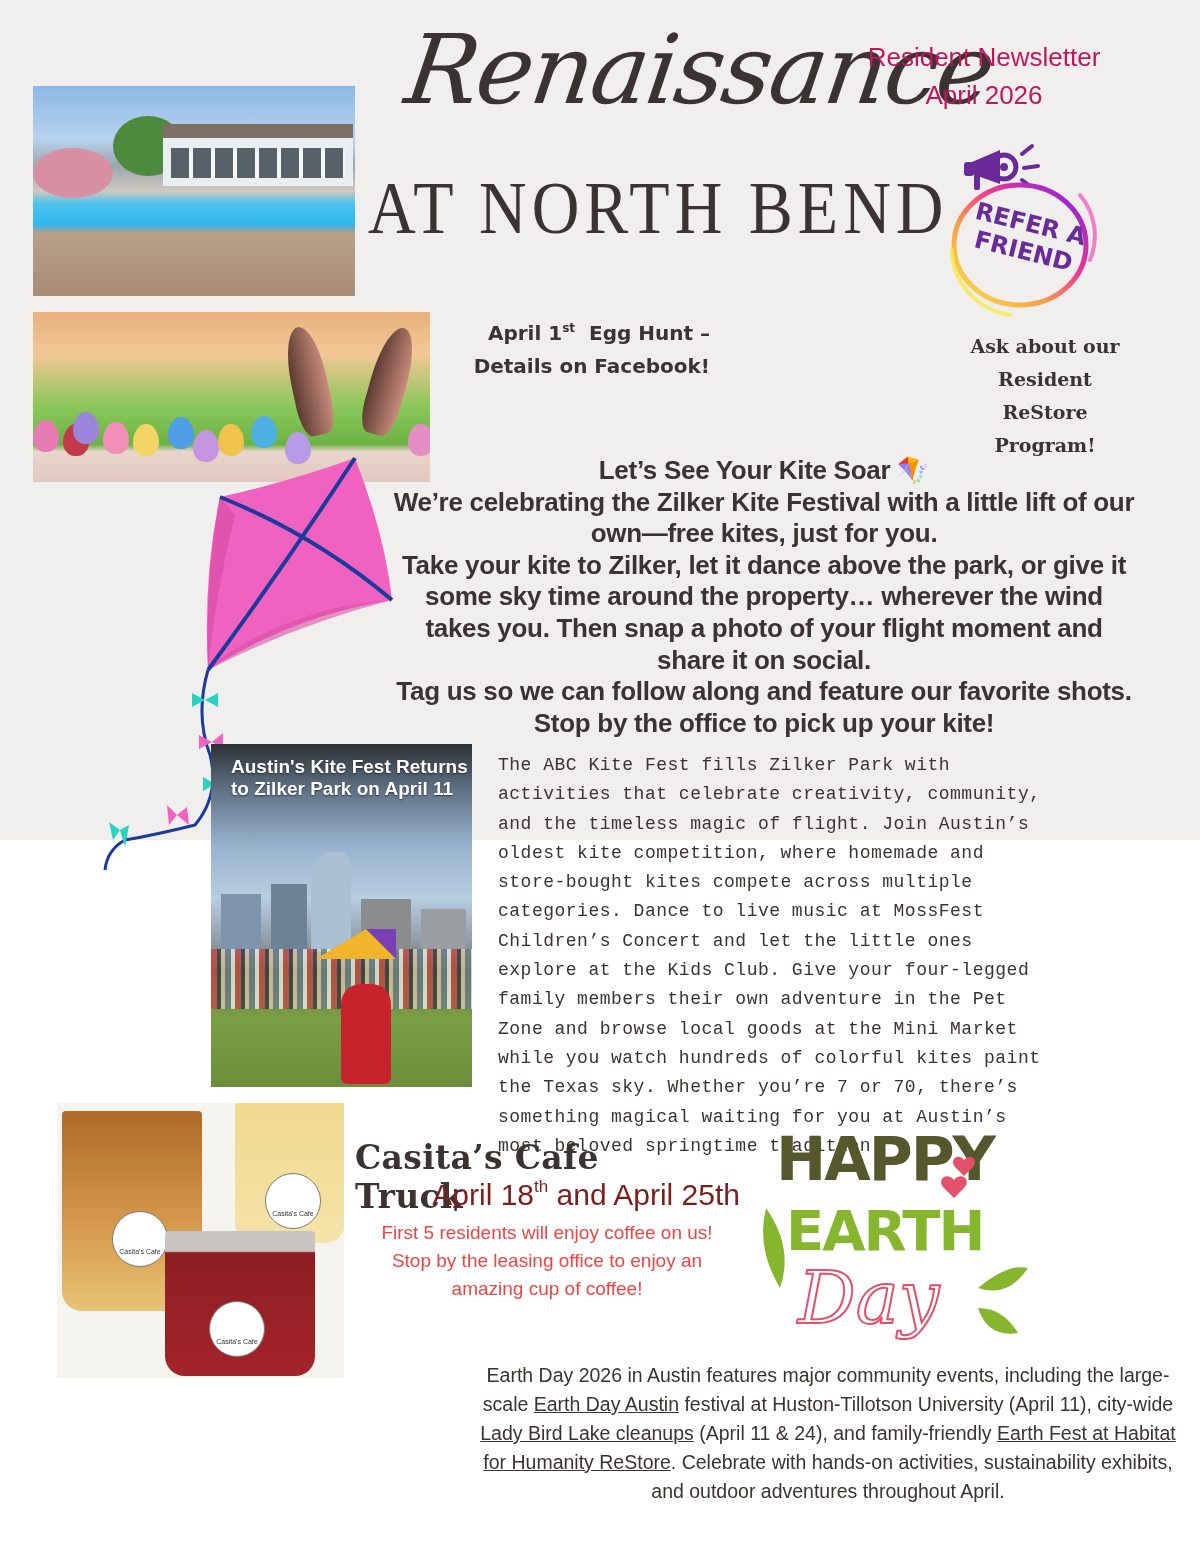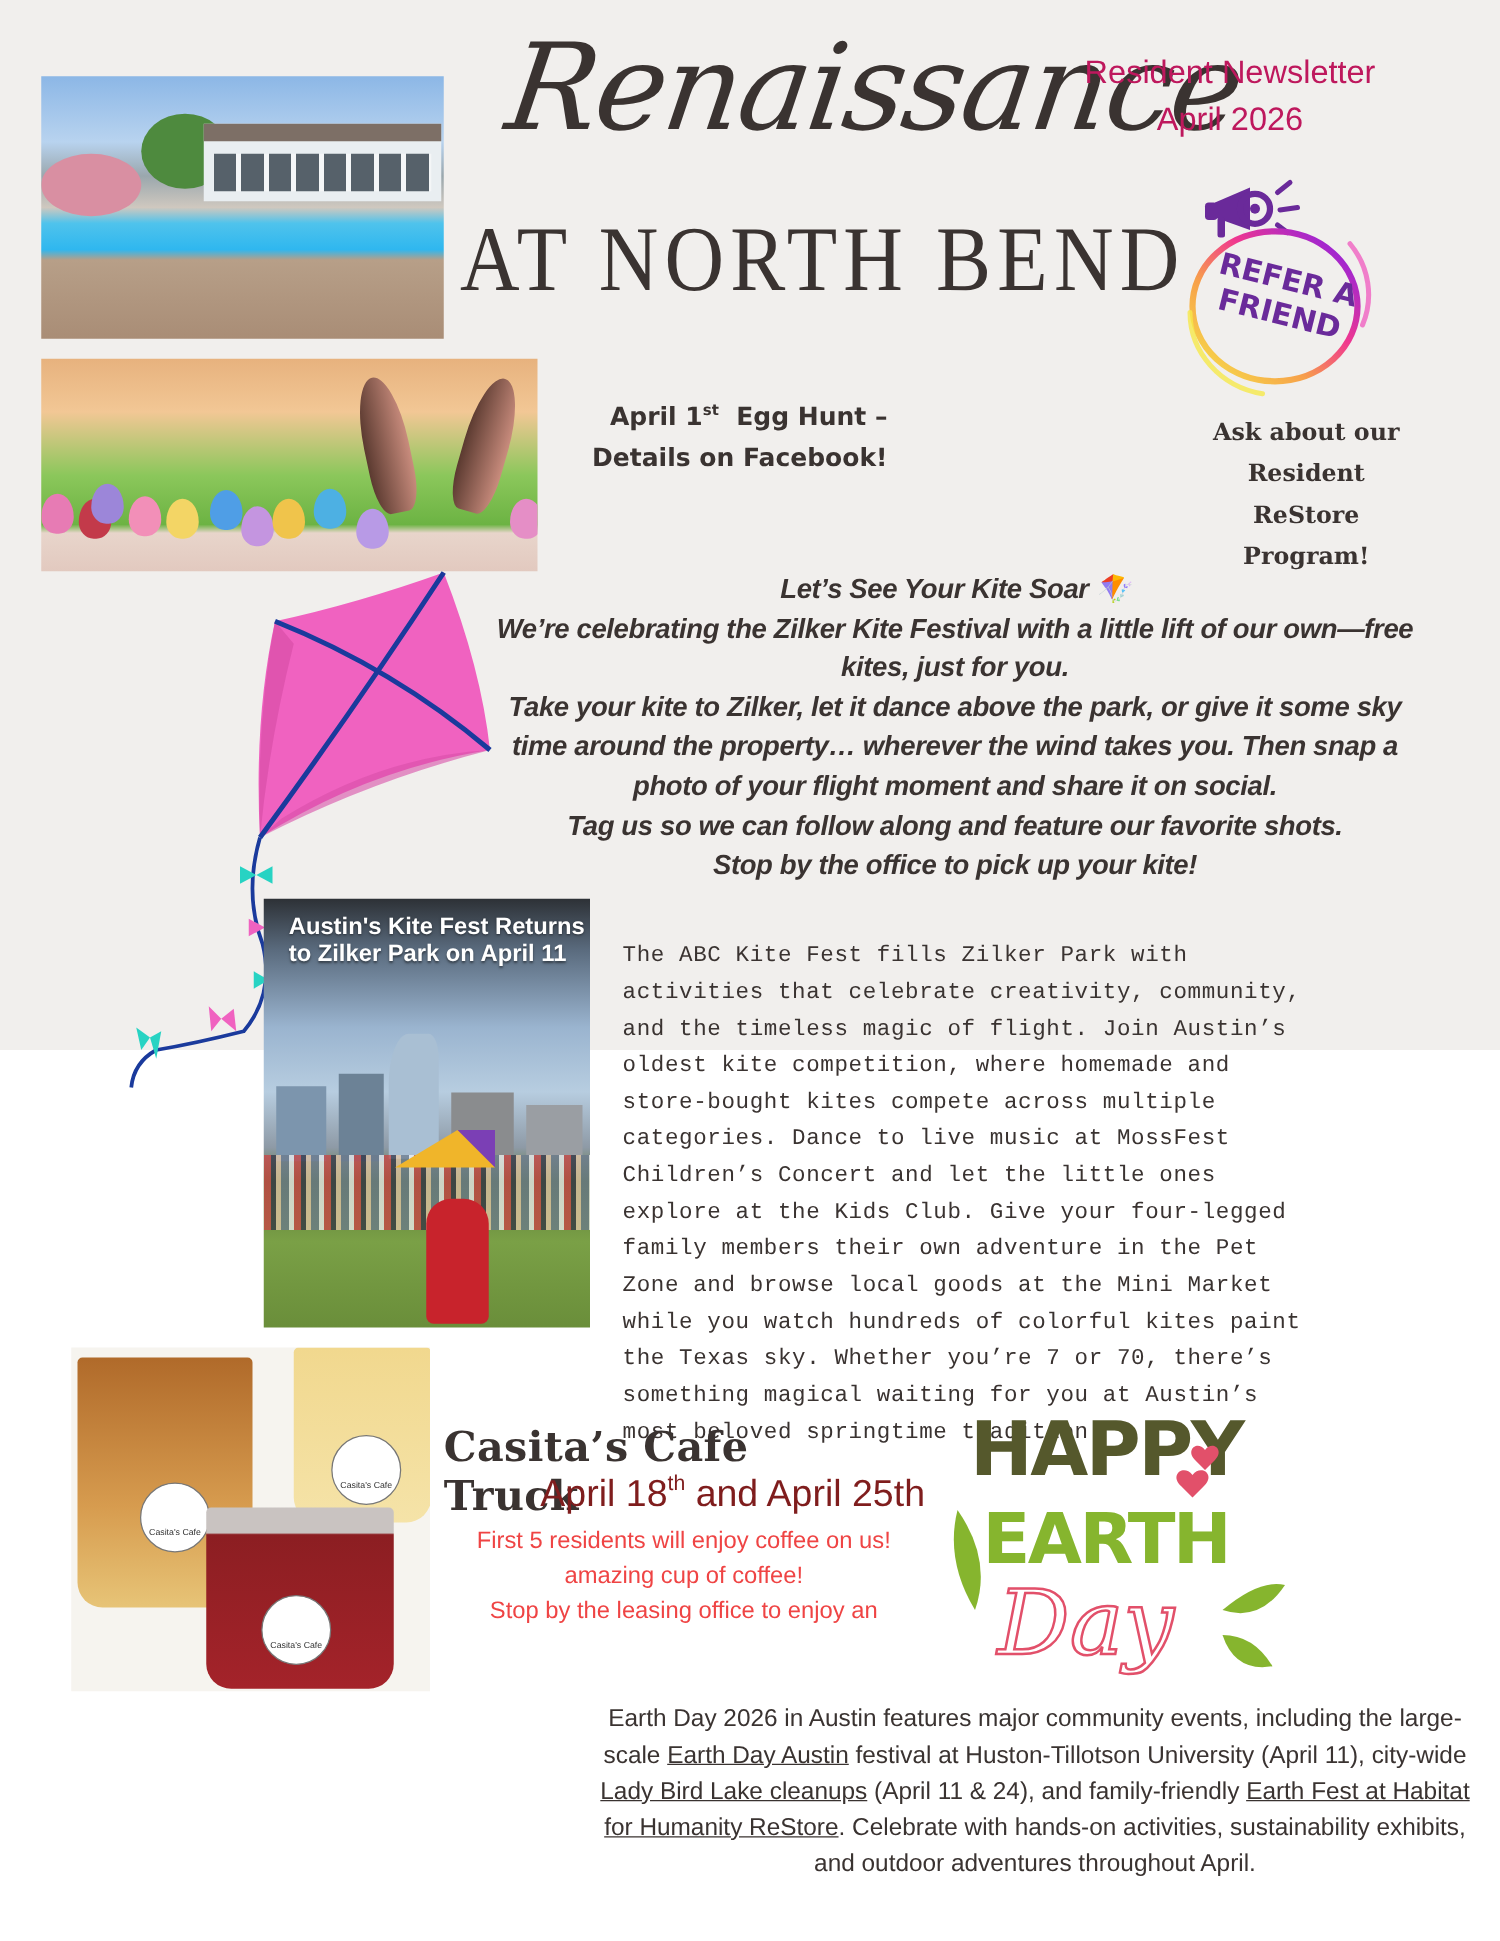--- a/index.html
+++ b/index.html
@@ -39,21 +39,21 @@
     transform-origin: left top;
   }
   .newsletter-title {
     left: 790px; top: 38px; width: 388px; text-align: center;
     font-family: "Liberation Sans", sans-serif;
     font-size: 26px; line-height: 38px;
     color: #be185d;
   }
 
   
-  .photo { overflow: hidden; }
+  .photo { overflow: hidden; margin-top: 25px; }
   .pool-photo {
     left: 33px; top: 61px; width: 322px; height: 210px;
     background: linear-gradient(180deg, #8cb7e6 0%, #b8d3ef 25%, #9aa7ad 38%, #cfc8bf 50%, #4fc3ec 56%, #2fb7ef 66%, #b79f88 70%, #a98d76 100%);
   }
   .pool-photo .house {
     position: absolute; left: 130px; top: 38px; width: 190px; height: 62px;
     background: #e9eef1; border-top: 14px solid #7d6f66;
   }
   .pool-photo .house::after {
     content: ""; position: absolute; left: 8px; top: 10px; right: 8px; height: 30px;
@@ -91,24 +91,23 @@
     font-family: "DejaVu Sans", sans-serif;
     font-weight: bold; font-size: 20px; line-height: 33px;
     color: #3a3331;
   }
   .egg-hunt sup { font-size: 12px; vertical-align: 8px; }
 
   
   .kite-text {
     left: 392px; top: 455px; width: 744px; text-align: center;
     font-family: "Liberation Sans", sans-serif;
-    font-weight: bold; font-size: 22px; line-height: 31.6px;
+    font-weight: bold; font-size: 26px; line-height: 31.6px;
     color: #3a3331;
     letter-spacing: -0.3px;
-    font-style: italic;
   }
   .kite-text p { margin: 0; }
 
   
   .kite-svg { left: 95px; top: 455px; width: 310px; height: 420px; }
 
   
   .kitefest-photo {
     left: 211px; top: 719px; width: 261px; height: 343px;
     background: linear-gradient(180deg, #2d3136 0%, #5a6b7e 12%, #9ab4cf 30%, #b7cde0 45%, #8e9aa6 58%, #5c7a3c 66%, #7aa046 80%, #6a8e3a 100%);
@@ -309,22 +308,22 @@
     <div class="cup-label" style="left:44px; top:70px;">Casita's Cafe</div>
   </div>
 </div>
 
 <div class="abs cafe-title">Casita’s Cafe Truck</div>
 <div class="abs cafe-dates">
   <span>April 18</span><sup>th</sup><span> and April 25th</span>
 </div>
 <div class="abs cafe-body">
   <div>First 5 residents will enjoy coffee on us!</div>
+  <div>Stop by the leasing office to enjoy an</div>
   <div>amazing cup of coffee!</div>
-  <div>Stop by the leasing office to enjoy an</div>
 </div>
 
 <svg class="abs earth-art" viewBox="0 0 270 230" aria-label="Happy Earth Day lettering graphic">
   <text x="18" y="62" font-family="DejaVu Sans, sans-serif" font-weight="bold" font-size="60" fill="#55582c" letter-spacing="-2">HAPPY</text>
   <path d="M206 42 c-6 -8 -16 0 -8 8 l8 8 l8 -8 c8 -8 -2 -16 -8 -8z" fill="#e2506a"></path>
   <path d="M196 62 c-7 -9 -19 0 -9 9 l9 9 l9 -9 c10 -9 -2 -18 -9 -9z" fill="#e2506a"></path>
   <path d="M8 90 q-10 40 14 80 q14 -40 -14 -80z" fill="#86b52e"></path>
   <text x="28" y="132" font-family="DejaVu Sans, sans-serif" font-weight="bold" font-size="56" fill="#86b52e" letter-spacing="-2">EARTH</text>
   <text x="40" y="205" font-family="DejaVu Serif, serif" font-style="italic" font-size="72" fill="none" stroke="#e2506a" stroke-width="2">Day</text>
   <path d="M220 170 q30 -25 50 -20 q-20 30 -50 20z" fill="#86b52e"></path>

